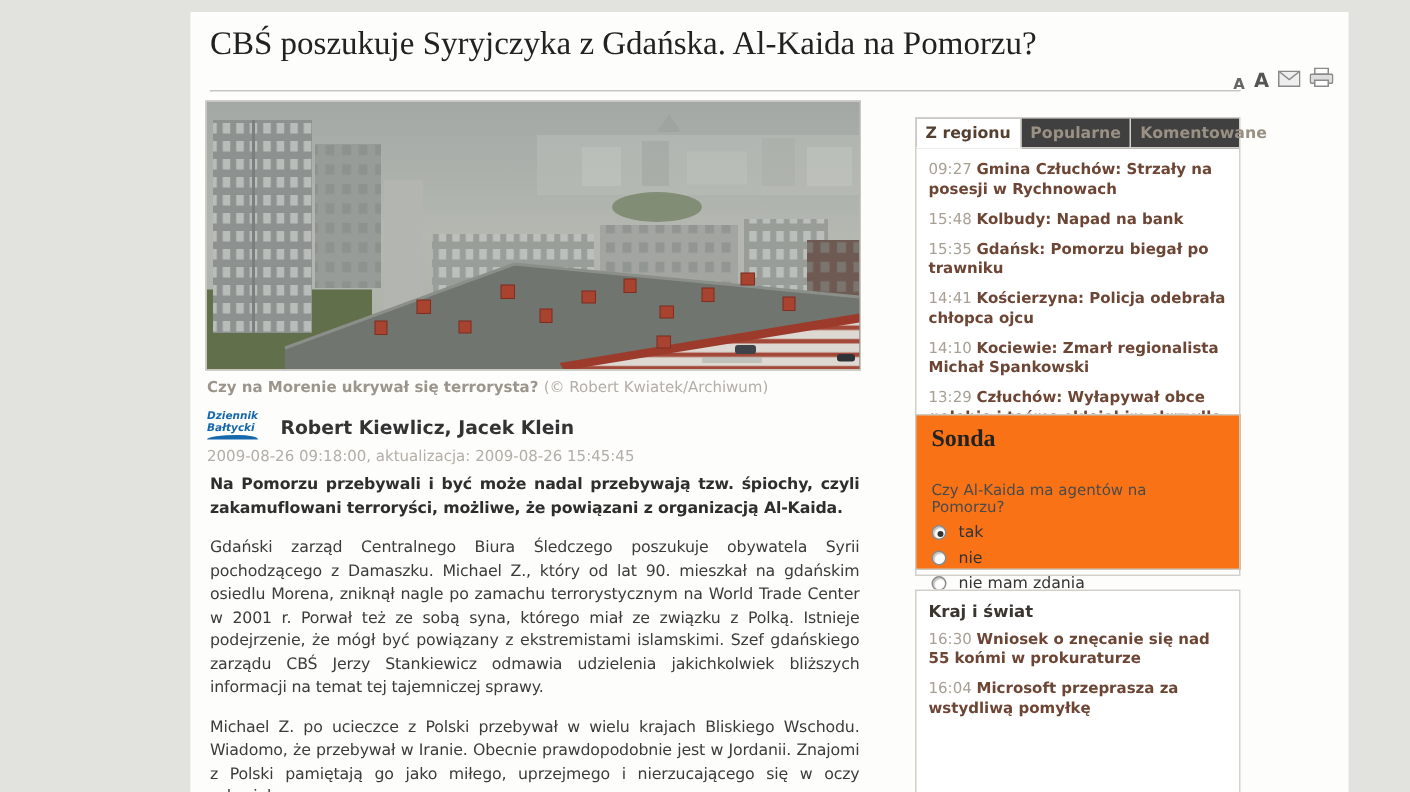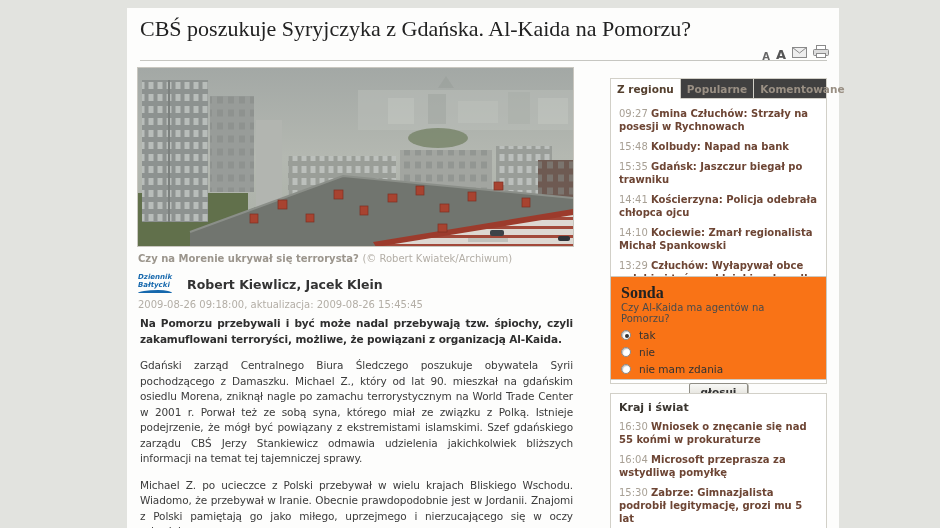--- a/index.html
+++ b/index.html
@@ -3,21 +3,21 @@
 <meta charset="utf-8">
 <style>
   * { margin:0; padding:0; box-sizing:border-box; }
   html,body { width:940px; height:528px; overflow:hidden; }
   body {
     background:#e2e3df;
     font-family:"DejaVu Sans","Liberation Sans",sans-serif;
     position:relative;
   }
   .page {
-    position:absolute; left:127px; top:8px; width:712px; height:520px;
+    position:absolute; left:127px; top:8px; width:772px; height:520px;
     background:#fdfdfc;
   }
 
   
   .headline {
     position:absolute; left:13px; top:8px; width:620px;
     font-family:"Liberation Serif","DejaVu Serif",serif;
     font-size:22px; font-weight:500; color:#222; letter-spacing:0;
   }
   .toolbar {
@@ -72,21 +72,21 @@
   .newslist li { margin-bottom:7px; font-size:10px; line-height:13px; cursor:pointer; }
   .ntime { color:#a8a095; font-weight:normal; }
   .ntitle { color:#6d4534; font-weight:bold; }
   .more { text-align:right; padding:0 10px 8px; font-size:11px; font-weight:bold; color:#6d4534; cursor:pointer; }
 
   .pollbox {
     position:absolute; left:0; top:198px; width:217px; height:104px;
     background:#f97316; border:1px solid #ccc9c0; padding:7px 10px;
   }
   .poll-title { font-family:"Liberation Serif","DejaVu Serif",serif; font-size:16px; font-weight:bold; color:#222; }
-  .poll-q { font-size:10px; color:#4a4a4a; margin-top:0; }
+  .poll-q { font-size:10px; color:#4a4a4a; margin-top:20px; }
   .poll-opt { display:flex; align-items:center; gap:8px; margin-top:5px; cursor:pointer; }
   .radio {
     width:10px; height:10px; border-radius:50%; background:#fff;
     border:1px solid #8a8a8a; box-shadow:inset 1px 1px 1px rgba(0,0,0,.25);
     position:relative; flex:0 0 auto;
   }
   .radio.on::after {
     content:""; position:absolute; left:2.5px; top:2.5px; width:4px; height:4px;
     border-radius:50%; background:#333;
   }
@@ -239,21 +239,21 @@
 
     <div class="tabbox">
       <div class="tabs">
         <div class="tab active">Z regionu</div>
         <div class="tab">Popularne</div>
         <div class="tab">Komentowane</div>
       </div>
       <ul class="newslist">
         <li><span class="ntime">09:27</span> <span class="ntitle">Gmina Człuchów: Strzały na posesji w Rychnowach</span></li>
         <li><span class="ntime">15:48</span> <span class="ntitle">Kolbudy: Napad na bank</span></li>
-        <li><span class="ntime">15:35</span> <span class="ntitle">Gdańsk: Jaszczur biegał po trawniku</span></li>
+        <li><span class="ntime">15:35</span> <span class="ntitle">Gdańsk: Pomorzu biegał po trawniku</span></li>
         <li><span class="ntime">14:41</span> <span class="ntitle">Kościerzyna: Policja odebrała chłopca ojcu</span></li>
         <li><span class="ntime">14:10</span> <span class="ntitle">Kociewie: Zmarł regionalista Michał Spankowski</span></li>
         <li><span class="ntime">13:29</span> <span class="ntitle">Człuchów: Wyłapywał obce gołębie i taśmą sklejał im skrzydła</span></li>
         <li><span class="ntime">13:17</span> <span class="ntitle">Prabuty: Koniec budowy schetynówki</span></li>
         <li><span class="ntime">12:30</span> <span class="ntitle">Pomorze: Autobus pojedzie aż do parku</span></li>
       </ul>
       <div class="more">więcej »</div>
     </div>
 
     <div class="pollbox">
@@ -274,19 +274,18 @@
       <div class="poll-btn-row">
         <span class="poll-btn">głosuj</span>
       </div>
     </div>
 
     <div class="kraj-box">
       <div class="kraj-title">Kraj i świat</div>
       <ul>
         <li><span class="ntime">16:30</span> <span class="ntitle">Wniosek o znęcanie się nad 55 końmi w prokuraturze</span></li>
         <li><span class="ntime">16:04</span> <span class="ntitle">Microsoft przeprasza za wstydliwą pomyłkę</span></li>
-        <li><span class="ntime">15:30</span> <span class="ntitle">Zabrze: Gimnazjalista podrobił legitymację, grozi mu 5 lat</span></li>
 
       </ul>
     </div>
   </div>
 
 </div>
 
 </body></html>

